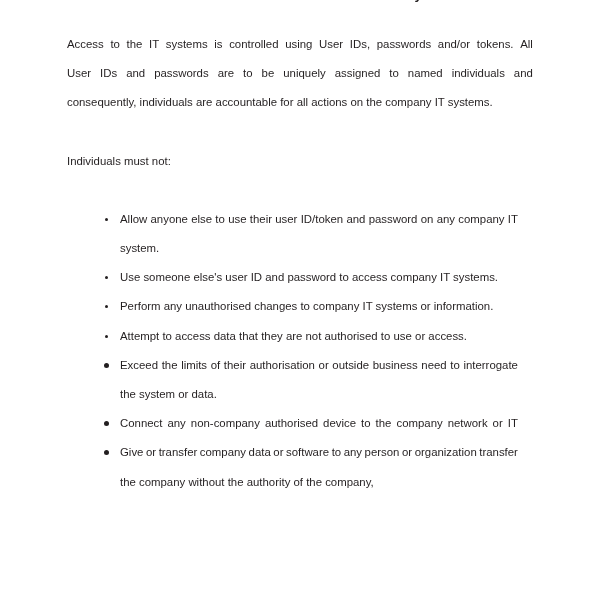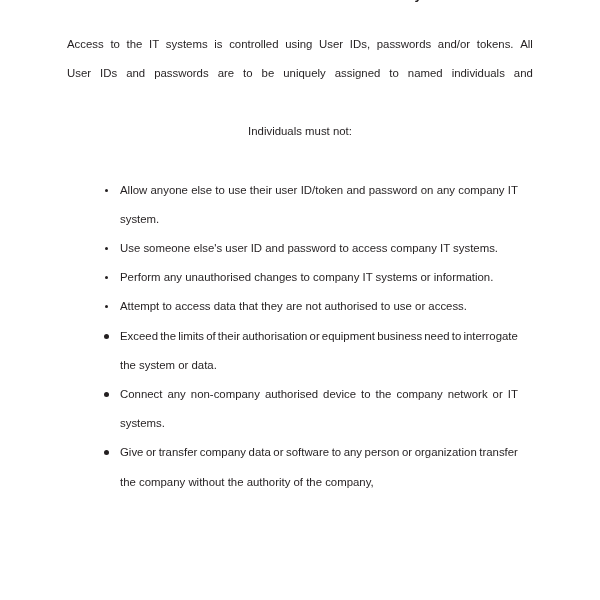--- a/index.html
+++ b/index.html
@@ -55,21 +55,21 @@
     margin: 0;
     font-size: 11.4px;
     line-height: 29.2px;
     color: #231f20;
     text-align: justify;
     text-justify: inter-word;
     -webkit-hyphens: none;
     hyphens: none;
   }
   p.para.nojust {
-    text-align: center;
+    text-align: left;
   }
 
   
   .line {
     display: block;
     font-size: 11.4px;
     line-height: 29.2px;
     color: #231f20;
     white-space: nowrap;
   }
@@ -174,20 +174,21 @@
           <span>are</span>
           <span>to</span>
           <span>be</span>
           <span>uniquely</span>
           <span>assigned</span>
           <span>to</span>
           <span>named</span>
           <span>individuals</span>
           <span>and</span>
         </span>
+      <span class="line">consequently, individuals are accountable for all actions on the company IT systems.</span>
     </div>
 
     <div class="spacer-sm"></div>
 
     <p class="para nojust">Individuals must not:</p>
 
     <div class="spacer-xs"></div>
 
     <ul class="bullets">
         <li>
@@ -234,21 +235,21 @@
           <span class="bullet-mark large"></span>
           <span class="li-text">
             <span class="li-line just">
               <span>Exceed</span>
               <span>the</span>
               <span>limits</span>
               <span>of</span>
               <span>their</span>
               <span>authorisation</span>
               <span>or</span>
-              <span>equipment</span>
+              <span>outside</span>
               <span>business</span>
               <span>need</span>
               <span>to</span>
               <span>interrogate</span>
             </span>
             <span class="li-line">the system or data.</span>
           </span>
         </li>
         <li>
           <span class="bullet-mark large"></span>
@@ -259,21 +260,20 @@
               <span>non-company</span>
               <span>authorised</span>
               <span>device</span>
               <span>to</span>
               <span>the</span>
               <span>company</span>
               <span>network</span>
               <span>or</span>
               <span>IT</span>
             </span>
-            <span class="li-line">systems.</span>
           </span>
         </li>
         <li>
           <span class="bullet-mark large"></span>
           <span class="li-text">
             <span class="li-line just">
               <span>Give</span>
               <span>or</span>
               <span>transfer</span>
               <span>company</span>

